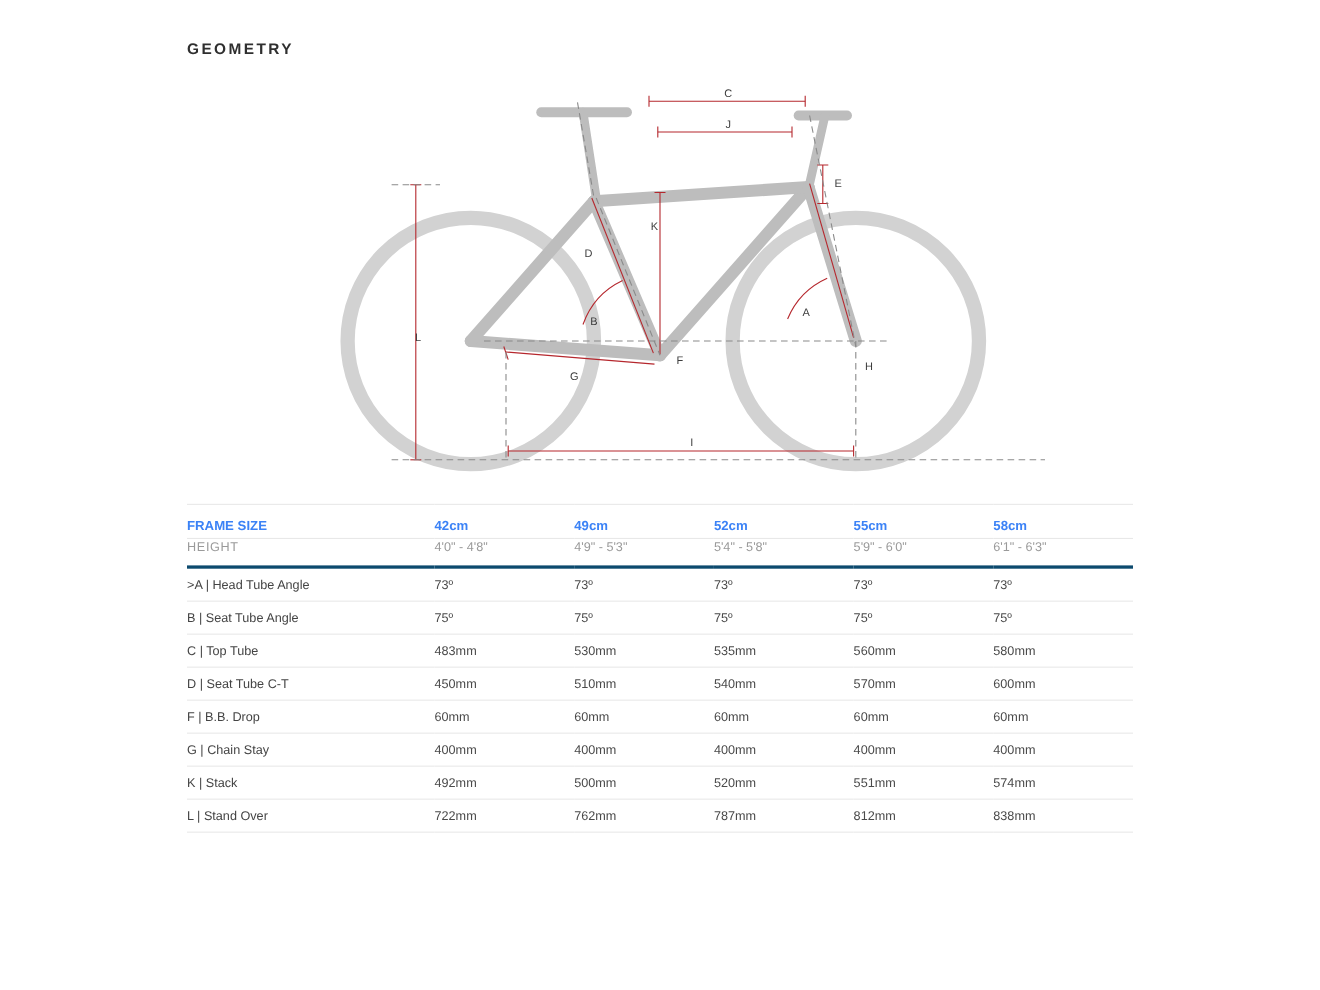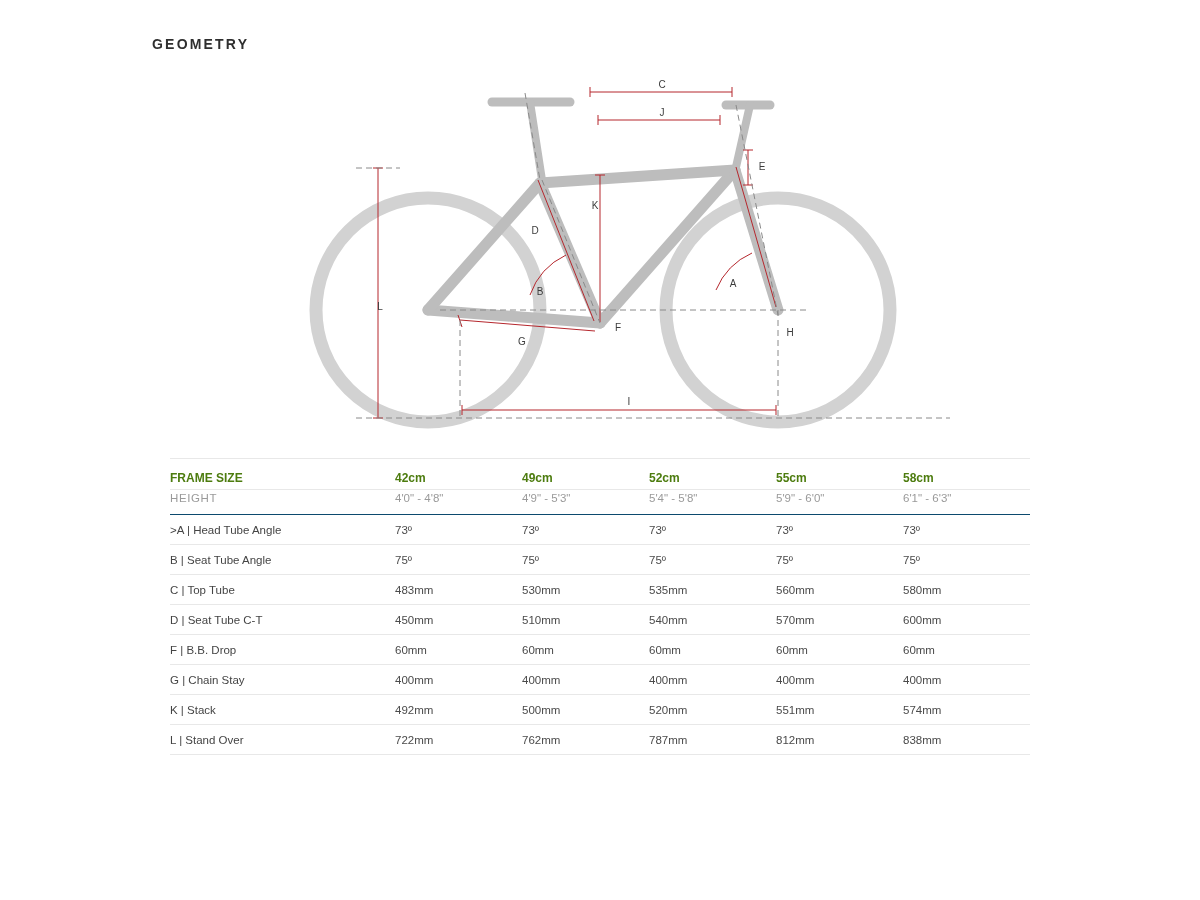--- a/index.html
+++ b/index.html
@@ -14,21 +14,21 @@
     color: #3c3c3c;
     position: relative;
     overflow: hidden;
   }
   .page {
     position: absolute;
     inset: 0;
   }
   .title {
     position: absolute;
-    left: 152px;
+    left: 170px;
     top: 36px;
     font-size: 14px;
     letter-spacing: 2.2px;
     color: #2f2f2f;
     font-weight: 600;
   }
 
   
   .diagram {
     position: absolute;
@@ -61,29 +61,29 @@
     vertical-align: middle;
   }
   thead th {
     border-top: 1px solid #e8e8e8;
   }
   col.c0 { width: 225px; }
   col.c1, col.c2, col.c3, col.c4, col.c5 { width: 127px; }
 
   tr.head-size th {
     font-weight: bold;
-    color: #4d7c0f;
+    color: #3b82f6;
     font-size: 12px;
     border-bottom: none;
     padding-bottom: 4px;
     padding-top: 12px;
   }
   tr.head-height th {
     color: #9a9a9a;
-    border-bottom: 1px solid #0c4a6e;
+    border-bottom: 3px solid #0c4a6e;
     padding-top: 2px;
     padding-bottom: 10px;
   }
   tr.head-height th.label {
     letter-spacing: 0.6px;
   }
   tbody td.label { color: #444; margin-left: 12px; }
 </style>
 </head>
 <body>

